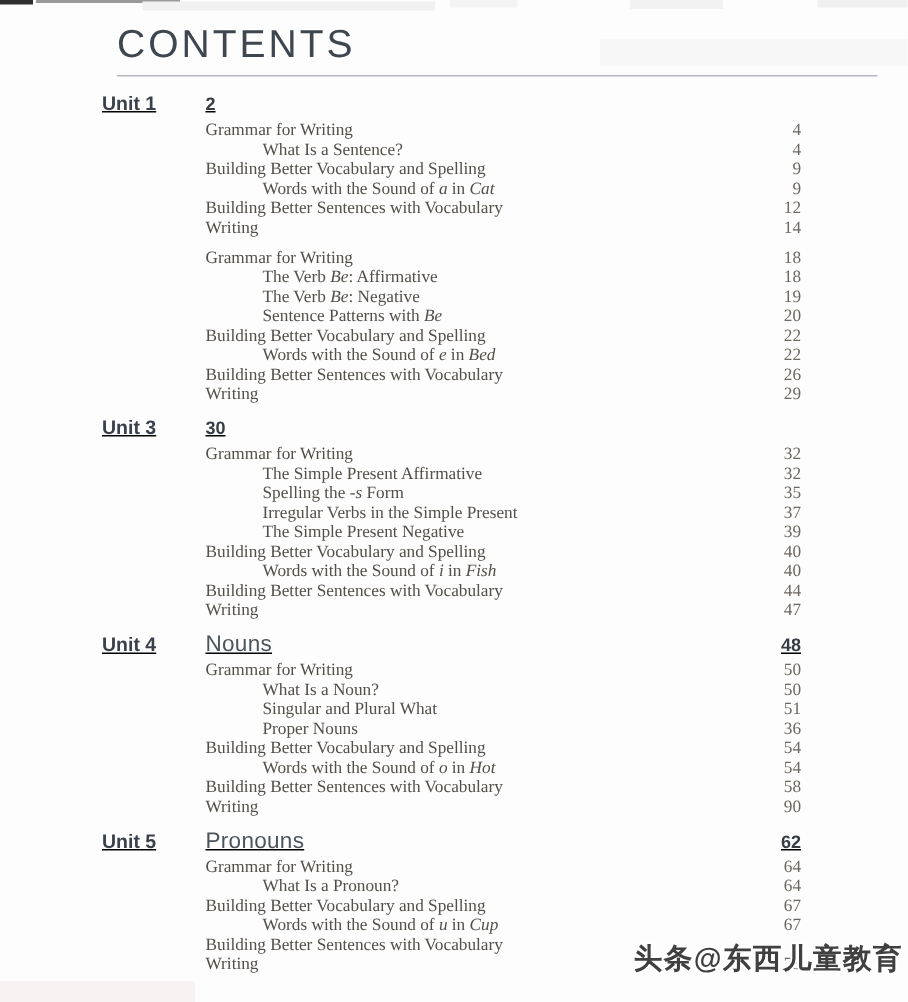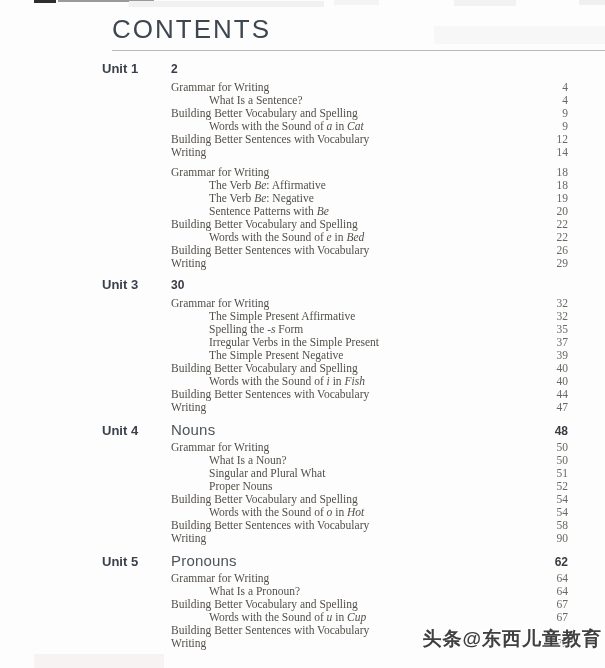--- a/index.html
+++ b/index.html
@@ -3,21 +3,21 @@
 <meta charset="utf-8">
 <style>
   html, body { margin: 0; padding: 0; }
   body {
     width: 605px; height: 668px;
     background: #fdfdfd;
     position: relative;
     overflow: hidden;
     font-family: "Liberation Sans", sans-serif;
   }
-  .sheet { position: absolute; inset: 0; margin-left: 34px; }
+  .sheet { position: absolute; inset: 0; }
 
   
   .art { position: absolute; pointer-events: none; }
   .art-a { left: 0; top: 0; width: 22px; height: 3px; background: #2e2e2e; }
   .art-b { left: 24px; top: 0; width: 96px; height: 2px; background: #9a9a9a; }
   .art-c { left: 95px; top: 1px; width: 195px; height: 6px; background: #f1f1f1; }
   .art-d { left: 300px; top: 0; width: 45px; height: 5px; background: #f4f4f4; }
   .art-e { left: 420px; top: 0; width: 62px; height: 6px; background: #f2f2f2; }
   .art-f { left: 545px; top: 0; width: 60px; height: 5px; background: #f0f0f0; }
   .art-g { left: 400px; top: 26px; width: 205px; height: 18px; background: #f7f7f7; }
@@ -38,21 +38,21 @@
 
   .units {
     position: absolute; left: 68px; top: 61px;
     width: 466px;
   }
   .unit { margin-top: 7px; }
   .unit:first-child { margin-top: 0; }
 
   .unit-head {
     display: flex; align-items: baseline;
-    height: 18px; margin-bottom: 2px;
+    height: 18px; margin-bottom: 2px; text-decoration: underline;
   }
   .unit-label {
     width: 69px; flex: 0 0 69px;
     font-size: 13px; font-weight: bold;
     color: #3a414b;
   }
   .unit-title {
     flex: 1;
     font-size: 15px;
     letter-spacing: 0.2px;
@@ -256,21 +256,21 @@
     <span class="pg">50</span>
   </div>
 
   <div class="entry lvl2">
     <span class="txt"><span>Singular and Plural What</span></span>
     <span class="pg">51</span>
   </div>
 
   <div class="entry lvl2">
     <span class="txt"><span>Proper Nouns</span></span>
-    <span class="pg">52</span>
+    <span class="pg">36</span>
   </div>
 
   <div class="entry lvl1">
     <span class="txt"><span>Building Better Vocabulary and Spelling</span></span>
     <span class="pg">54</span>
   </div>
 
   <div class="entry lvl2">
     <span class="txt"><span>Words with the Sound of </span><i>o</i><span> in </span><i>Hot</i></span>
     <span class="pg">54</span>

